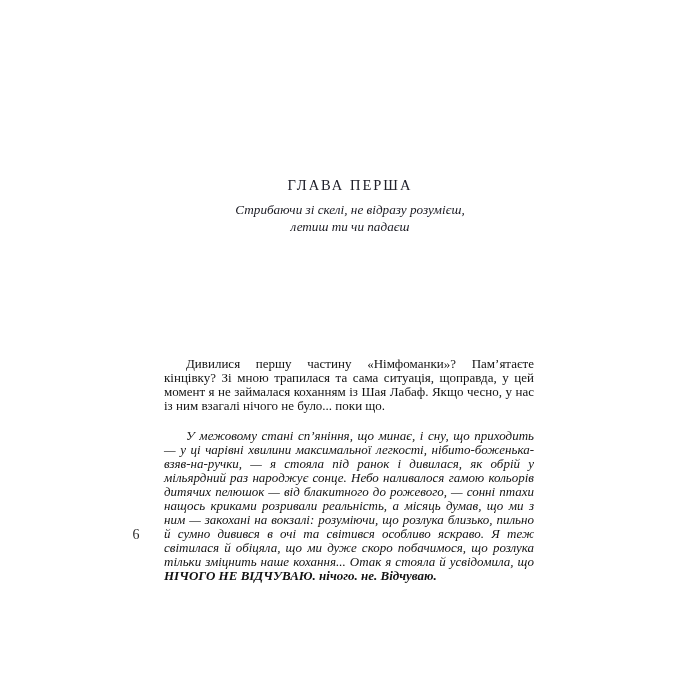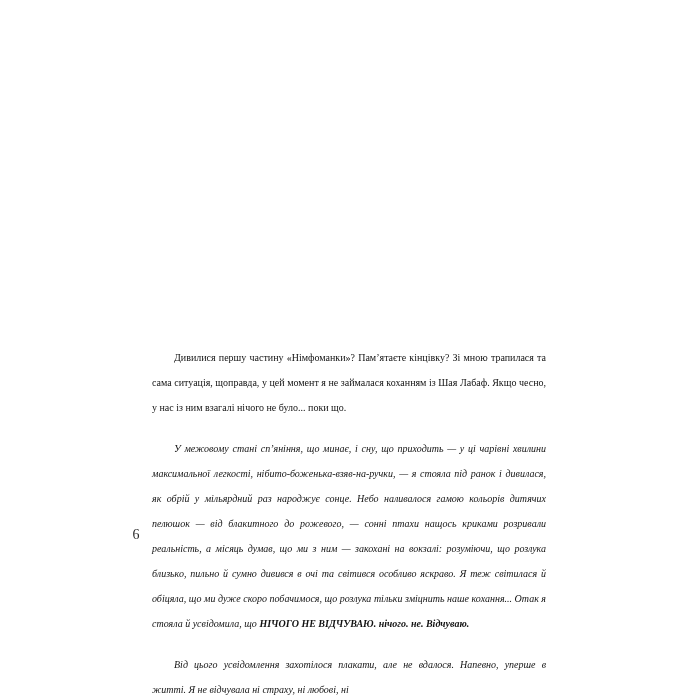--- a/index.html
+++ b/index.html
@@ -56,26 +56,26 @@
 
   
   .text-column {
     position: absolute;
     left: 152px;
     top: 345px;
     width: 394px;
   }
 
   .para {
-    margin: 0;
+    margin: 12px;
     text-align: justify;
     text-justify: inter-word;
     text-indent: 22px;
-    font-size: 10px;
-    line-height: 25px;
+    font-size: 13px;
+    line-height: 14px;
     color: #121212;
     hyphens: none;
   }
 
   .para + .para {
     margin-top: 16px;
     font-style: italic;
   }
 
   .para-last-cut {
@@ -97,26 +97,32 @@
     font-size: 14px;
     line-height: 16px;
     color: #2a2a2a;
   }
 </style>
 </head>
 <body>
 
 <div class="page">
 
+  <div class="chapter-head">
+    <div class="chapter-title">ГЛАВА ПЕРША</div>
+    <div class="epigraph">
+      <span class="epigraph-line">Стрибаючи зі скелі, не відразу розумієш,</span>
+      <span class="epigraph-line">летиш ти чи падаєш</span>
+    </div>
+  </div>
 
   <div class="folio">6</div>
 
   <div class="text-column">
 
     <p class="para">Дивилися першу частину «Німфоманки»? Пам’ятаєте кінцівку? Зі мною трапилася та сама ситуація, щоправда, у цей момент я не займалася коханням із Шая Лабаф. Якщо чесно, у нас із ним взагалі нічого не було... поки що.</p>
 
     <p class="para"><span>У межовому стані сп’яніння, що минає, і сну, що приходить — у ці чарівні хвилини максимальної легкості, нібито-боженька-взяв-на-ручки, — я стояла під ранок і дивилася, як обрій у мільярдний раз народжує сонце. Небо наливалося гамою кольорів дитячих пелюшок — від блакитного до рожевого, — сонні птахи нащось криками розривали реальність, а місяць думав, що ми з ним — закохані на вокзалі: розуміючи, що розлука близько, пильно й сумно дивився в очі та світився особливо яскраво. Я теж світилася й обіцяла, що ми дуже скоро побачимося, що розлука тільки зміцнить наше кохання... Отак я стояла й усвідомила, що </span><span class="shout">НІЧОГО НЕ ВІДЧУВАЮ. нічого. не. Відчуваю.</span></p>
 
-    <p class="para para-last-cut">Від цього усвідомлення захотілося плакати, але не вдалося. Напевно, уперше в житті. Я не відчувала ні страху, ні любові, ні</p>
 
   </div>
 
 </div>
 
 </body></html>

